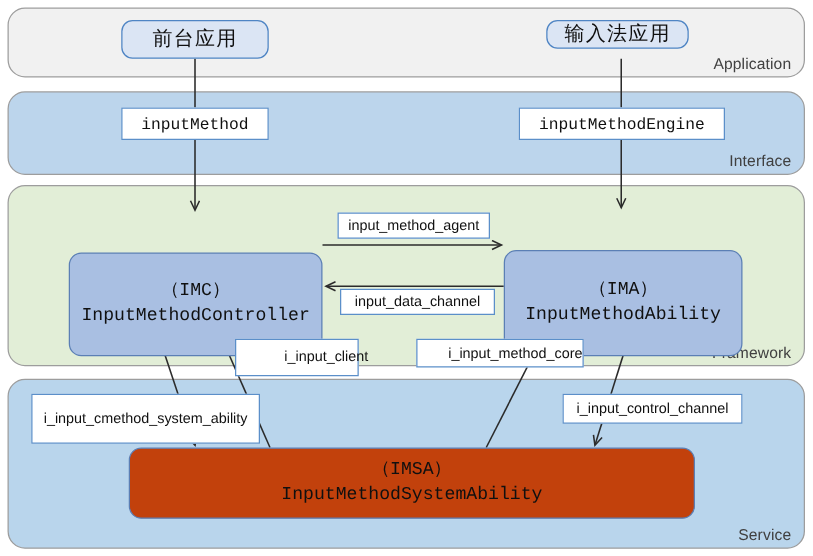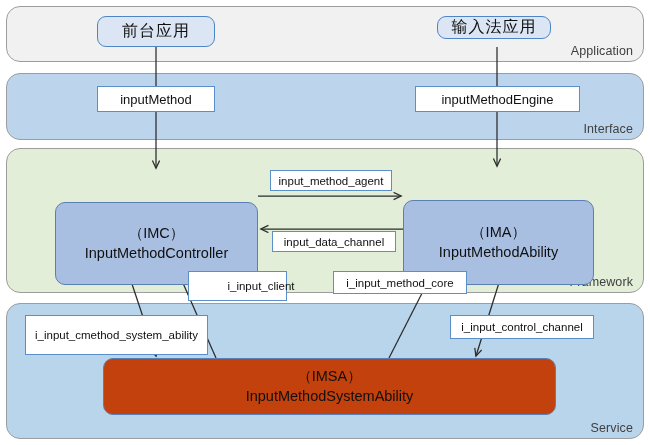--- a/index.html
+++ b/index.html
@@ -48,20 +48,21 @@
   
   .node{
     position:absolute;
     box-sizing:border-box;
     display:flex;
     align-items:center;
     justify-content:center;
     text-align:center;
     color:#101010;
     white-space:nowrap;
+    font-family:Liberation Mono, monospace;
   }
 
   
   .app-box{
     background:#dbe5f4;
     border:1.7px solid #4f85c4;
     border-radius:9px;
     font-size:16px;
     letter-spacing:1px;
   }
@@ -112,21 +113,21 @@
     justify-content:center;
     background:#ffffff;
     border:1.1px solid #5b8fc9;
     font-size:11.5px;
     color:#101010;
     white-space:nowrap;
   }
   #label-input-method-agent { left:270px; top:170px; width:122px; height:21px; }
   #label-input-data-channel { left:272px; top:231px; width:124px; height:21px; }
   #label-i-input-client     { left:188px; top:271px; width:99px;  height:30px;padding-left:47px; }
-  #label-i-input-method-core{ left:333px; top:271px; width:134px; height:23px; }
+  #label-i-input-method-core{ left:333px; top:271px; width:134px; height:23px;justify-content:flex-end; }
   #label-i-input-cmethod    { left:25px;  top:315px; width:183px; height:40px; }
   #label-i-input-control    { left:450px; top:315px; width:144px; height:24px; }
 </style>
 </head>
 <body>
 
 <div id="diagram">
 
   <div class="band" id="band-application">
     <span class="band-label">Application</span>

